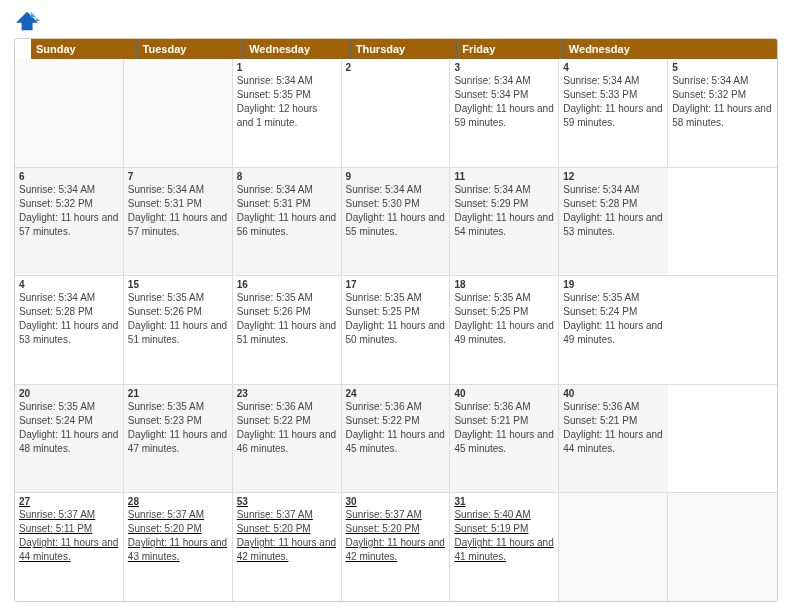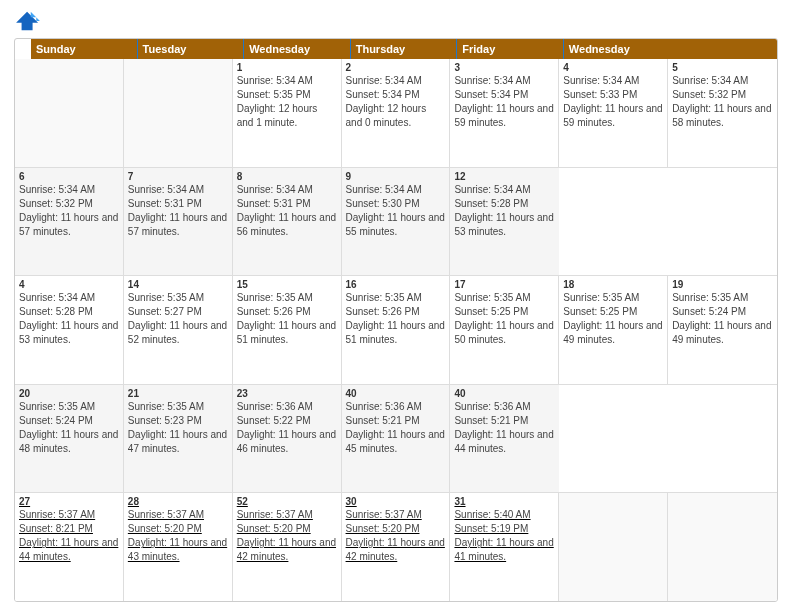--- a/index.html
+++ b/index.html
@@ -164,29 +164,25 @@
           <div class="calendar-cell empty"></div>
           <div class="calendar-cell">
             <span class="cell-date">1</span>
             <div class="cell-info">Sunrise: 5:34 AM
 Sunset: 5:35 PM
 Daylight: 12 hours
 and 1 minute.</div>
           </div>
           <div class="calendar-cell">
             <span class="cell-date">2</span>
+          </div>
+          <div class="calendar-cell">
+            <span class="cell-date">3</span>
             <div class="cell-info">Sunrise: 5:34 AM
 Sunset: 5:34 PM
-Daylight: 12 hours
-and 0 minutes.</div>
-          </div>
-          <div class="calendar-cell">
-            <span class="cell-date">3</span>
-            <div class="cell-info">Sunrise: 5:34 AM
-Sunset: 5:34 PM
 Daylight: 11 hours
 and 59 minutes.</div>
           </div>
           <div class="calendar-cell">
             <span class="cell-date">4</span>
             <div class="cell-info">Sunrise: 5:34 AM
 Sunset: 5:33 PM
 Daylight: 11 hours
 and 59 minutes.</div>
           </div>
@@ -221,41 +217,41 @@
 and 56 minutes.</div>
           </div>
           <div class="calendar-cell">
             <span class="cell-date">9</span>
             <div class="cell-info">Sunrise: 5:34 AM
 Sunset: 5:30 PM
 Daylight: 11 hours
 and 55 minutes.</div>
           </div>
           <div class="calendar-cell">
+            <span class="cell-date">11</span>
+            <div class="cell-info">Sunrise: 5:34 AM
+Sunset: 5:29 PM
+Daylight: 11 hours
+and 54 minutes.</div>
+          </div>
+          <div class="calendar-cell">
             <span class="cell-date">12</span>
             <div class="cell-info">Sunrise: 5:34 AM
 Sunset: 5:28 PM
 Daylight: 11 hours
 and 53 minutes.</div>
           </div>
         </div>
         <div class="calendar-row">
           <div class="calendar-cell">
             <span class="cell-date">4</span>
             <div class="cell-info">Sunrise: 5:34 AM
 Sunset: 5:28 PM
 Daylight: 11 hours
 and 53 minutes.</div>
-          </div>
-          <div class="calendar-cell">
-            <span class="cell-date">14</span>
-            <div class="cell-info">Sunrise: 5:35 AM
-Sunset: 5:27 PM
-Daylight: 11 hours
-and 52 minutes.</div>
           </div>
           <div class="calendar-cell">
             <span class="cell-date">15</span>
             <div class="cell-info">Sunrise: 5:35 AM
 Sunset: 5:26 PM
 Daylight: 11 hours
 and 51 minutes.</div>
           </div>
           <div class="calendar-cell">
             <span class="cell-date">16</span>
@@ -302,51 +298,58 @@
 and 47 minutes.</div>
           </div>
           <div class="calendar-cell">
             <span class="cell-date">23</span>
             <div class="cell-info">Sunrise: 5:36 AM
 Sunset: 5:22 PM
 Daylight: 11 hours
 and 46 minutes.</div>
           </div>
           <div class="calendar-cell">
+            <span class="cell-date">24</span>
+            <div class="cell-info">Sunrise: 5:36 AM
+Sunset: 5:22 PM
+Daylight: 11 hours
+and 45 minutes.</div>
+          </div>
+          <div class="calendar-cell">
             <span class="cell-date">40</span>
             <div class="cell-info">Sunrise: 5:36 AM
 Sunset: 5:21 PM
 Daylight: 11 hours
 and 45 minutes.</div>
           </div>
           <div class="calendar-cell">
             <span class="cell-date">40</span>
             <div class="cell-info">Sunrise: 5:36 AM
 Sunset: 5:21 PM
 Daylight: 11 hours
 and 44 minutes.</div>
           </div>
         </div>
         <div class="calendar-row">
           <div class="calendar-cell">
             <span class="cell-date">27</span>
             <div class="cell-info">Sunrise: 5:37 AM
-Sunset: 8:21 PM
+Sunset: 5:11 PM
 Daylight: 11 hours
 and 44 minutes.</div>
           </div>
           <div class="calendar-cell">
             <span class="cell-date">28</span>
             <div class="cell-info">Sunrise: 5:37 AM
 Sunset: 5:20 PM
 Daylight: 11 hours
 and 43 minutes.</div>
           </div>
           <div class="calendar-cell">
-            <span class="cell-date">52</span>
+            <span class="cell-date">53</span>
             <div class="cell-info">Sunrise: 5:37 AM
 Sunset: 5:20 PM
 Daylight: 11 hours
 and 42 minutes.</div>
           </div>
           <div class="calendar-cell">
             <span class="cell-date">30</span>
             <div class="cell-info">Sunrise: 5:37 AM
 Sunset: 5:20 PM
 Daylight: 11 hours

